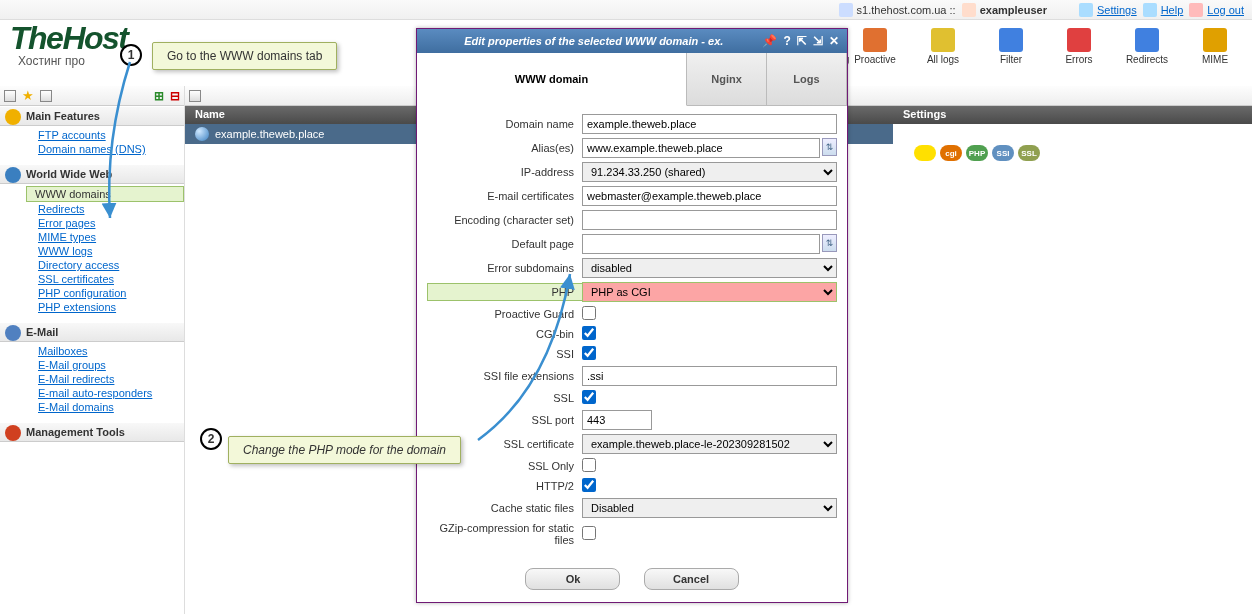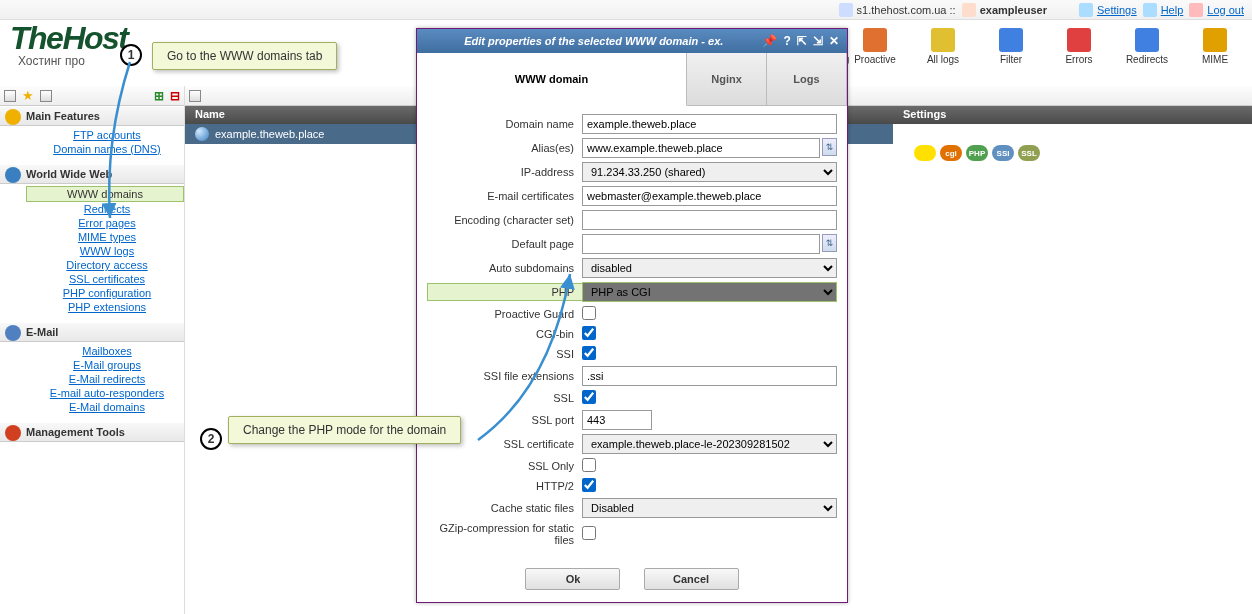--- a/index.html
+++ b/index.html
@@ -20,21 +20,21 @@
 .bigtools { position: absolute; right: 8px; top: 28px; display: flex; gap: 10px; }
 .tool { text-align: center; font-size: 10px; color: #333; width: 58px; }
 .tool .icobox { width: 24px; height: 24px; margin: 0 auto 2px; border-radius: 3px; }
 
 
 .sidebar { position: absolute; left: 0; top: 86px; width: 185px; bottom: 0; border-right: 1px solid #ddd; }
 .sb-toolbar { height: 20px; background: linear-gradient(#fdfdfd,#eee); border-bottom: 1px solid #ccc; display: flex; align-items: center; padding: 0 4px; gap: 6px; }
 .sb-section { background: linear-gradient(#f8f8f8,#e8e8e8); border-top: 1px solid #fff; border-bottom: 1px solid #ccc; padding: 3px 6px 3px 26px; font-weight: bold; font-size: 11px; position: relative; }
 .sb-section .si { position: absolute; left: 5px; top: 2px; width: 16px; height: 16px; border-radius: 50%; }
 .sb-items { padding: 2px 0 8px 30px; }
-.sb-items a { display: block; color: #06c; text-decoration: underline; font-size: 11px; padding: 1px 8px; text-align: center; }
+.sb-items a { display: block; color: #06c; text-decoration: underline; font-size: 11px; padding: 1px 8px; }
 .sb-active { background: #e5f3cf !important; border: 1px solid #9cc26b !important; padding: 1px 4px; margin-left: -4px; display: inline-block; }
 
 
 .center-col { position: absolute; left: 185px; top: 86px; width: 708px; }
 .col-toolbar { height: 20px; background: linear-gradient(#fdfdfd,#eee); border-bottom: 1px solid #ccc; display: flex; align-items: center; padding: 0 4px; gap: 6px; }
 .col-header { height: 18px; background: linear-gradient(#6a6a6a,#4a4a4a); color: #fff; font-weight: bold; padding: 2px 10px; font-size: 11px; }
 .row-selected { background: #4a6a8a; color: #fff; padding: 3px 10px; display: flex; align-items: center; gap: 6px; font-size: 11px; }
 .globe-icon { width: 14px; height: 14px; border-radius: 50%; background: radial-gradient(circle at 30% 30%, #cfe8ff, #3a7fc0); display: inline-block; }
 
 
@@ -55,24 +55,24 @@
 
 .form-body { padding: 8px 10px; }
 .frow { display: flex; align-items: center; margin-bottom: 4px; }
 .flabel { width: 155px; text-align: right; padding-right: 8px; font-size: 11px; color: #333; }
 .fcontrol { flex: 1; }
 .fcontrol input[type=text], .fcontrol select { width: 100%; font-size: 11px; padding: 2px 4px; border: 1px solid #999; height: 20px; }
 .fcontrol input[type=checkbox] { width: 14px; height: 14px; accent-color: #06c; }
 .small-input { width: 70px !important; }
 
 .frow.highlight .flabel { background: #e5f3cf; border: 1px solid #9cc26b; border-right: none; padding: 2px 8px 2px 2px; }
-.frow.highlight .fcontrol select { background: #737373; border: 1px solid #9cc26b; }
+.frow.highlight .fcontrol select { background: #fca5a5; border: 1px solid #9cc26b; }
 
 .modal-footer { text-align: center; padding: 10px 0 12px; }
-.btn { display: inline-block; width: 95px; padding: 4px 0; background: linear-gradient(#f8f8f8,#e0e0e0); border: 1px solid #aaa; border-radius: 2px; font-size: 11px; margin: 0 10px; font-weight: bold; cursor: pointer; }
+.btn { display: inline-block; width: 95px; padding: 4px 0; background: linear-gradient(#f8f8f8,#e0e0e0); border: 1px solid #aaa; border-radius: 8px; font-size: 11px; margin: 0 10px; font-weight: bold; cursor: pointer; }
 
 
 .callout { position: absolute; background: #f3f8d9; border: 1px solid #a0b060; padding: 6px 14px; font-size: 12px; border-radius: 2px; box-shadow: 2px 2px 4px rgba(0,0,0,0.25); display: flex; align-items: center; gap: 8px; }
 .numcirc { position: absolute; width: 22px; height: 22px; border: 2px solid #000; border-radius: 50%; background: #fff; display: flex; align-items: center; justify-content: center; font-weight: bold; font-size: 12px; }
 
 
 .arrow-svg { position: absolute; pointer-events: none; }
 
 .star-icon { color:#f0b000; font-size:13px; }
 .plus-icon { color:#2a8a2a; font-size:12px; font-weight:bold; }
@@ -245,21 +245,21 @@
         <div class="fcontrol"><input type="text" value="" style=""></div>
       </div>
     <div class="frow">
         <div class="flabel">Default page</div>
         <div class="fcontrol" style="display:flex;gap:2px">
           <input type="text" value="" style="">
           <span class="two-arrows">⇅</span>
         </div>
       </div>
     <div class="frow">
-        <div class="flabel">Auto subdomains</div>
+        <div class="flabel">Error subdomains</div>
         <div class="fcontrol"><select><option>disabled</option></select></div>
       </div>
     <div class="frow highlight">
         <div class="flabel">PHP</div>
         <div class="fcontrol"><select><option>PHP as CGI</option></select></div>
       </div>
     <div class="frow">
         <div class="flabel">Proactive Guard</div>
         <div class="fcontrol"><input type="checkbox" style=""></div>
       </div>
@@ -317,21 +317,21 @@
 <svg class="arrow-svg" style="left:100px; top:60px; width:50px; height:170px;">
   <defs>
       <marker id="ah1" markerWidth="8" markerHeight="8" refX="6" refY="3" orient="auto">
         <path d="M0,0 L6,3 L0,6 Z" fill="#3a8fd0"></path>
       </marker>
     </defs>
   <path d="M30,2 Q5,80 10,158" stroke="#3a8fd0" stroke-width="2.5" fill="none" marker-end="url(#ah1)"></path>
 </svg>
 
 <div class="numcirc" style="left:200px; top:428px;">2</div>
-<div class="callout" style="left:228px; top:416px;">
+<div class="callout" style="left:228px; top:436px;font-style:italic;">
   <span>Change the PHP mode for the domain</span>
 </div>
 <svg class="arrow-svg" style="left:470px; top:268px; width:110px; height:180px;">
   <defs>
       <marker id="ah2" markerWidth="8" markerHeight="8" refX="6" refY="3" orient="auto">
         <path d="M0,0 L6,3 L0,6 Z" fill="#3a8fd0"></path>
       </marker>
     </defs>
   <path d="M8,172 Q80,120 100,6" stroke="#3a8fd0" stroke-width="2.5" fill="none" marker-end="url(#ah2)"></path>
 </svg>

